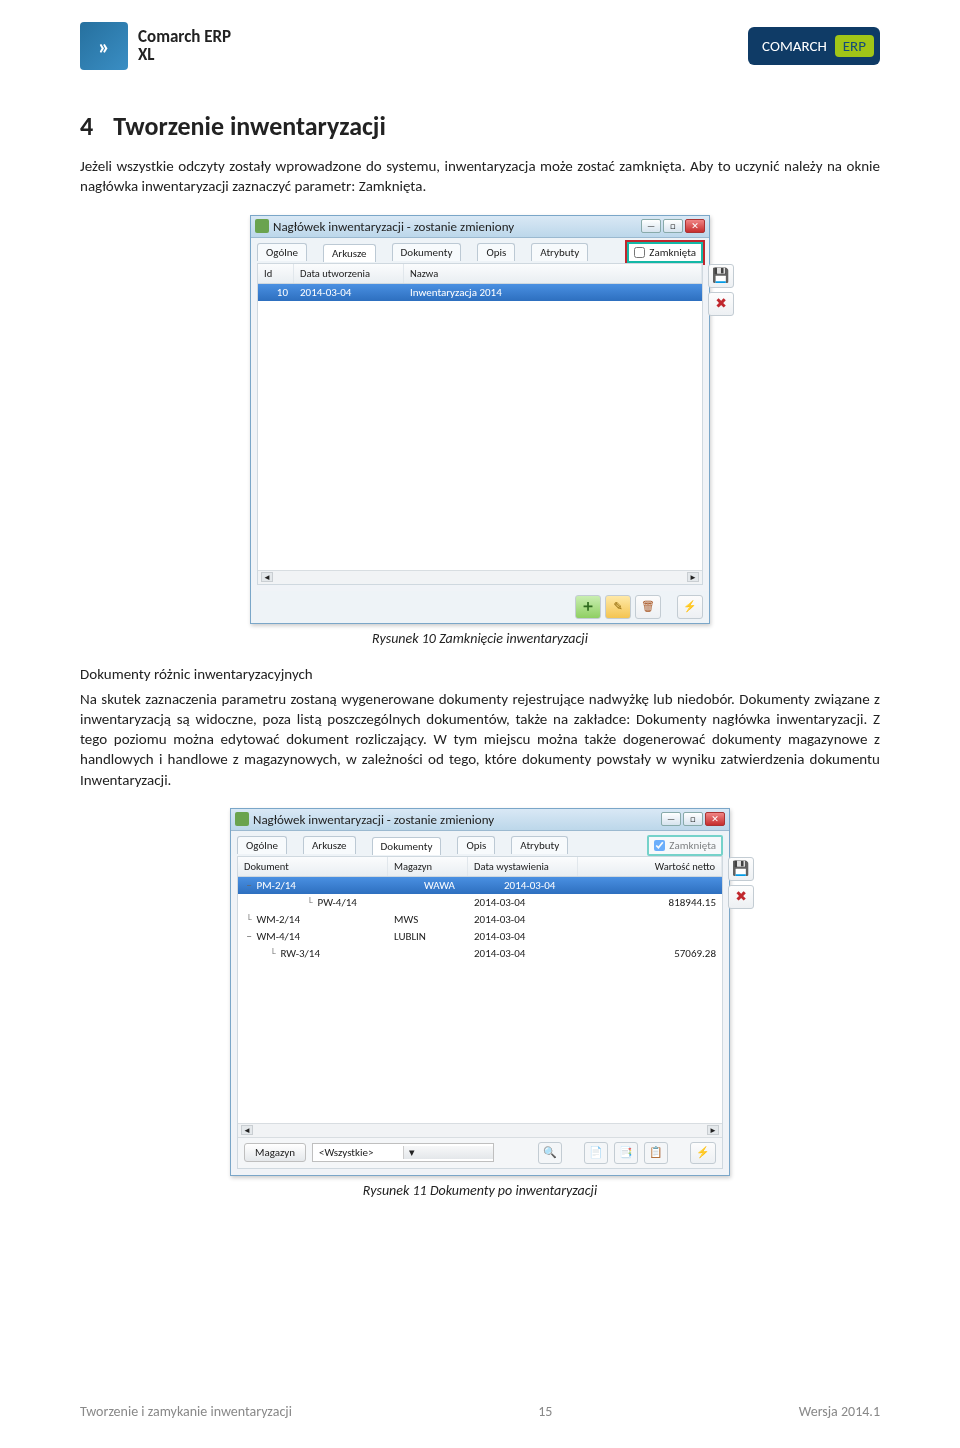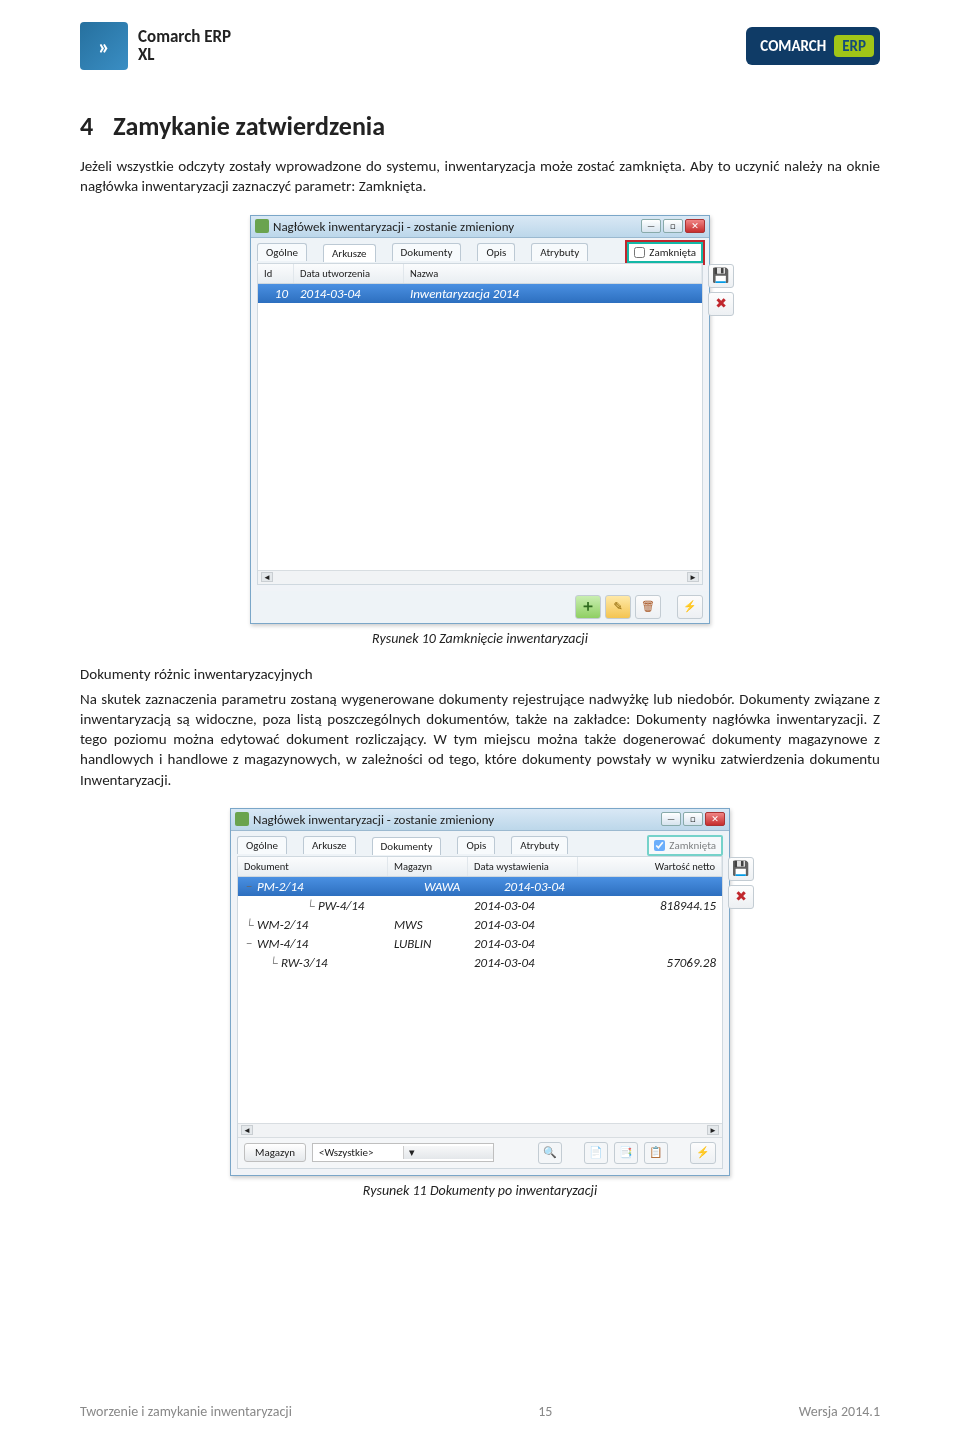--- a/index.html
+++ b/index.html
@@ -34,21 +34,21 @@
     display:flex; align-items:center; justify-content:center;
     color:#fff; font-size:22px; font-weight:bold;
   }
   .logo-left .txt { font-weight: bold; font-size: 17px; line-height:1.05;}
   .logo-right {
     background: #0f3b66;
     color: #fff;
     border-radius: 6px;
     padding: 8px 6px 8px 14px;
     display: flex; align-items: center; gap:8px;
-    font-weight:bold; font-size:15px;
+    font-weight:normal; font-size:15px;
   }
   .logo-right .erp {
     background: #a1c517;
     color:#134b7a;
     border-radius:4px;
     padding: 2px 8px;
   }
   h1.sec {
     font-size: 26px;
     font-weight: bold;
@@ -81,21 +81,21 @@
   .tabs { display:flex; gap:16px; padding:4px 6px 0 6px; background:#eef3f7; align-items:center;}
   .tab { padding:2px 8px; border:1px solid #bcc9d4; border-bottom:none; background:#f7fafc; border-radius:3px 3px 0 0; font-size:11px;}
   .tab.active { background:#fff; font-weight:normal; position:relative; top:1px;}
   .tabs .spacer{flex:1;}
   .checkwrap { display:flex; align-items:center; gap:4px; font-size:11px; padding:2px 5px; border:2px solid #14b8a6; background:#fff; border-radius:2px;}
   .checkwrap.highlight { outline:2px solid #c0272d; border-radius:0;}
   .checkwrap input{ margin:0; width:11px;height:11px;}
   .winbody { background:#fff; margin:0 6px 6px 6px; border:1px solid #cfd8df; position:relative;}
   .colhead { display:flex; background:linear-gradient(#fbfcfd,#e9eef2); border-bottom:1px solid #cfd8df; font-size:10.5px;}
   .colhead > div { padding:3px 6px; border-right:1px solid #e1e7ec;}
-  .row { display:flex; font-size:13px;font-style:italic; }
+  .row { display:flex; font-size:11px; }
   .row.sel { background: linear-gradient(#4a90e2,#2d6fbf); color:#fff;}
   .row > div{ padding:2px 6px; }
   .sidebtns { position:absolute; right:-32px; top:0; display:flex; flex-direction:column; gap:4px;}
   .sidebtn { width:26px;height:24px; border:1px solid #c3ccd3; border-radius:3px; background:linear-gradient(#fdfdfd,#edf0f3); display:flex;align-items:center;justify-content:center; font-size:14px;}
   .sidebtn.save{ color:#2f72b0;}
   .sidebtn.del{ color:#c0272d;}
   .winlist-area{ height:300px; position:relative; overflow:hidden;}
   .winlist-area2{ height:260px; position:relative; overflow:hidden;}
   .hscroll{ position:absolute; bottom:0; left:0; right:0; height:14px; background:#f1f3f5; border-top:1px solid #d8dde1; display:flex; align-items:center; justify-content:space-between; padding:0 3px;}
   .harrow{ width:12px;height:10px;background:#e4e8eb;border:1px solid #c9ced2;font-size:8px;text-align:center;line-height:9px;}
@@ -130,21 +130,21 @@
         <div>XL</div>
       </div>
     </div>
     <div class="logo-right">
       <span>COMARCH</span>
       <span class="erp">ERP</span>
     </div>
   </div>
 
   <h1 class="sec">
-    <span class="num">4</span><span>Zamykanie zatwierdzenia</span>
+    <span class="num">4</span><span>Tworzenie inwentaryzacji</span>
   </h1>
 
   <p class="body">Jeżeli wszystkie odczyty zostały wprowadzone do systemu, inwentaryzacja może zostać zamknięta. Aby to uczynić należy na oknie nagłówka inwentaryzacji zaznaczyć parametr: Zamknięta.</p>
 
   <div class="win" style="position:relative;">
     <div class="titlebar">
       <div class="t-icon"></div>
       <div class="t-text">Nagłówek inwentaryzacji - zostanie zmieniony</div>
       <div class="winbtns">
         <div class="b">—</div>

